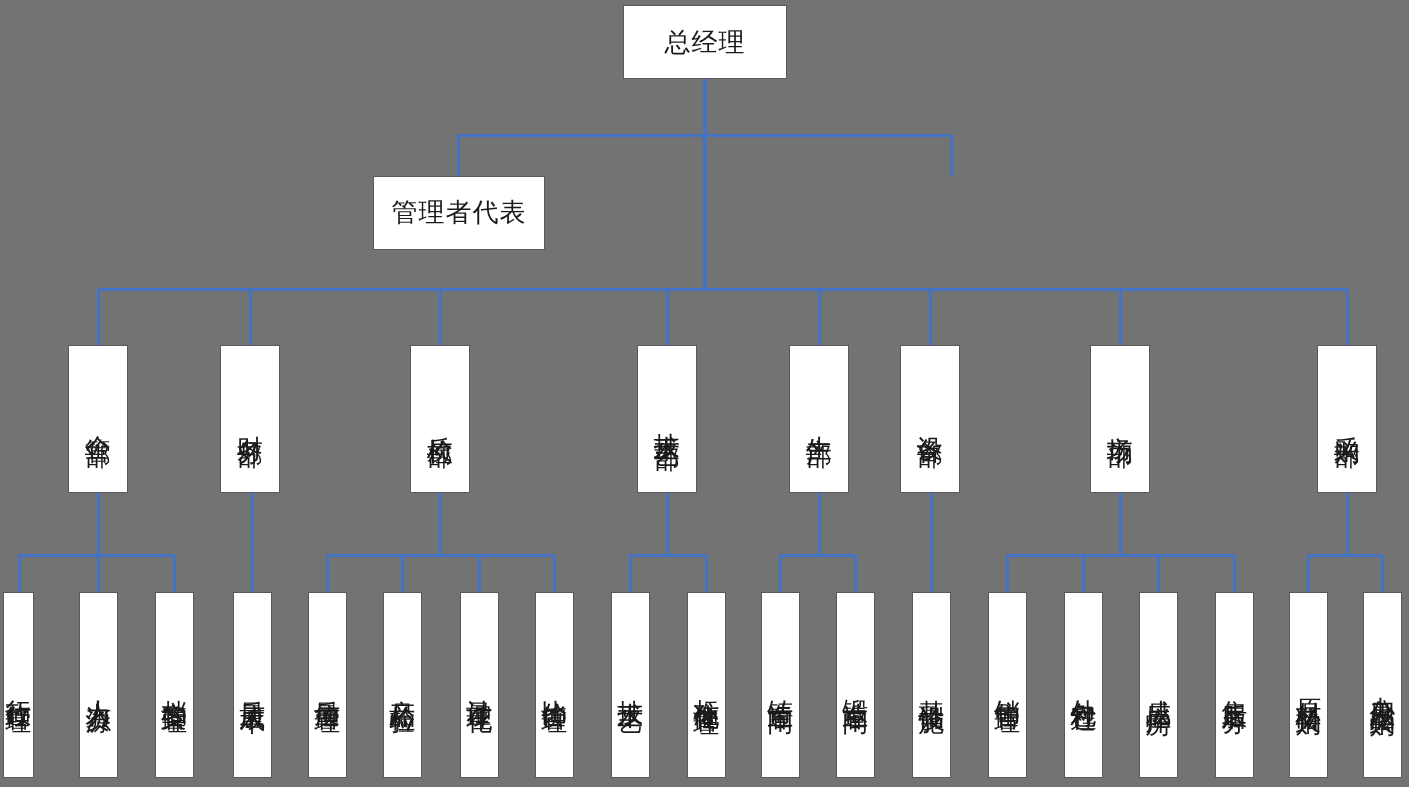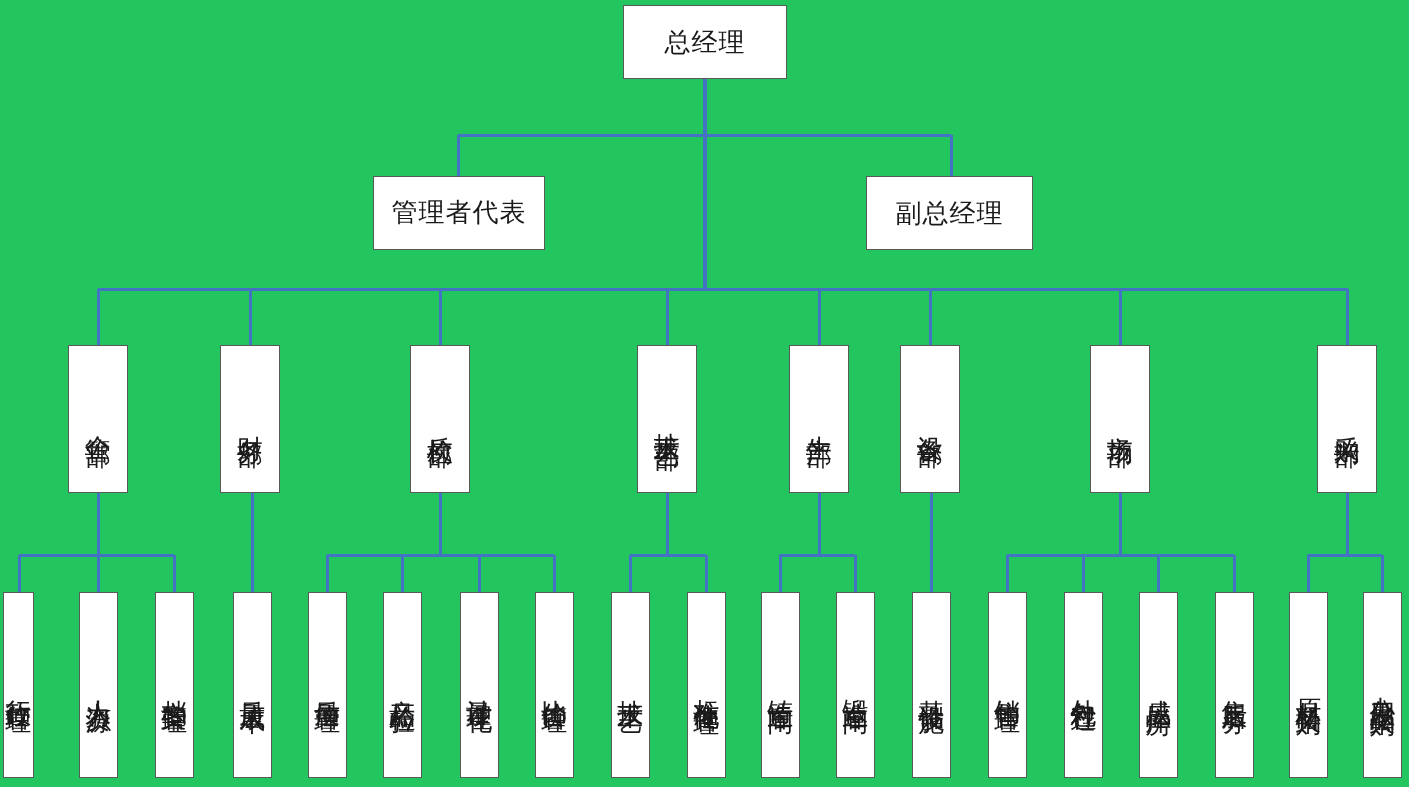--- a/index.html
+++ b/index.html
@@ -8,21 +8,21 @@
     width: 1409px;
     height: 787px;
     background: #000000;
     overflow: hidden;
     font-family: "DejaVu Serif", "Liberation Serif", serif;
   }
   #org-chart {
     position: relative;
     width: 1409px;
     height: 787px;
-    background: #22c55e;
+    background: #737373;
   }
   .node {
     position: absolute;
     background: #ffffff;
     border: 1px solid #595959;
     box-sizing: border-box;
     display: flex;
     align-items: center;
     justify-content: center;
     color: #1a1a1a;
@@ -91,23 +91,20 @@
     <div class="seg" style="left: 1345.5px; top: 289px; width: 3px; height: 56px; background: rgb(68, 114, 196);"></div>
     <div class="seg" style="left: 1345.5px; top: 493px; width: 3px; height: 62px; background: rgb(68, 114, 196);"></div>
     <div class="seg" style="left: 1308px; top: 553.5px; width: 74px; height: 3px; background: rgb(68, 114, 196);"></div>
     <div class="seg" style="left: 1306.5px; top: 555px; width: 3px; height: 37px; background: rgb(68, 114, 196);"></div>
     <div class="seg" style="left: 1380.5px; top: 555px; width: 3px; height: 37px; background: rgb(68, 114, 196);"></div>
     <div class="node" style="left: 623px; top: 5px; width: 164px; height: 74px;">
       <span class="lbl">总经理</span>
     </div>
     <div class="node" style="left: 373px; top: 176px; width: 172px; height: 74px; font-family: Liberation Serif, serif;">
       <span class="lbl">管理者代表</span>
-    </div>
-    <div class="node" style="left: 866px; top: 176px; width: 167px; height: 74px;">
-      <span class="lbl">副总经理</span>
     </div>
     <div class="node vert" style="left: 68px; top: 345px; width: 60px; height: 148px;">
       <span class="lbl">企管部</span>
     </div>
     <div class="node vert" style="left: 3px; top: 592px; width: 31px; height: 186px;">
       <span class="lbl">行政管理</span>
     </div>
     <div class="node vert" style="left: 79px; top: 592px; width: 39px; height: 186px;">
       <span class="lbl">人力资源</span>
     </div>

